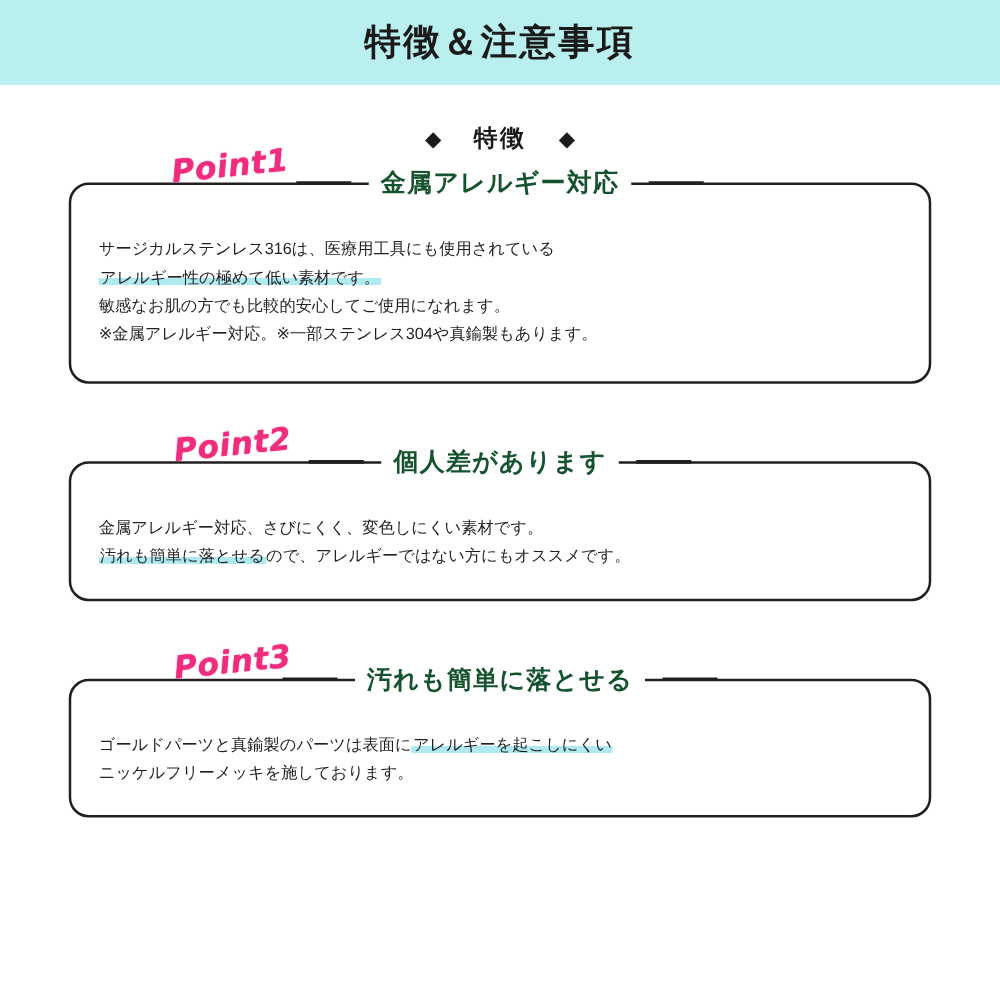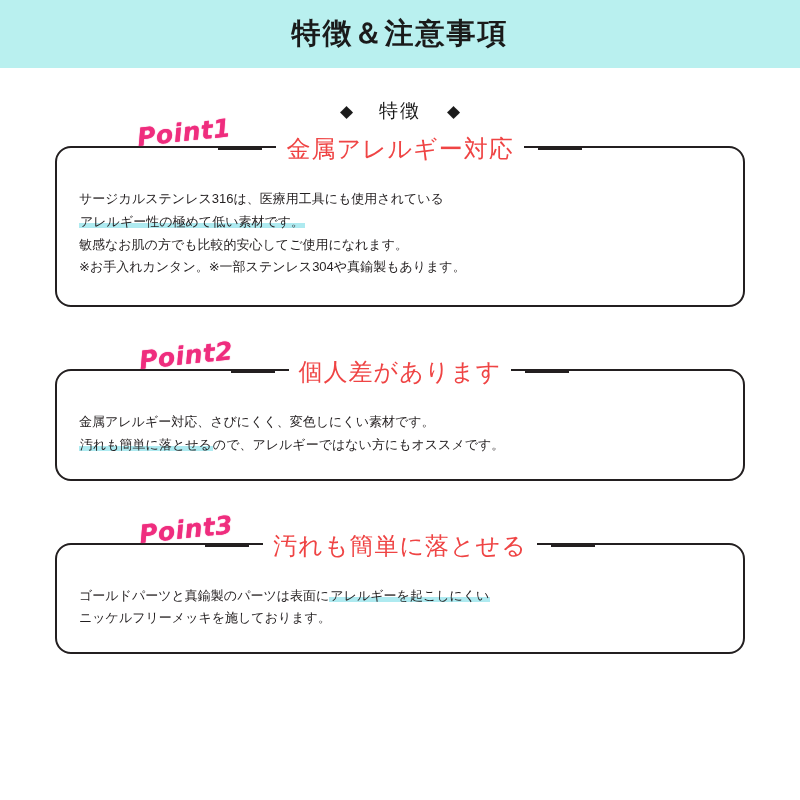--- a/index.html
+++ b/index.html
@@ -45,21 +45,21 @@
     justify-content: center;
     gap: 26px;
   }
   .diamond {
     font-size: 17px;
     color: #1a1a1a;
     line-height: 1;
   }
   .section-label-text {
     font-size: 19px;
-    font-weight: normal;
+    font-weight: bold;
     letter-spacing: 2px;
     color: #1a1a1a;
   }
 
   
   .points {
     margin-top: 22px;
   }
   .point-block {
     position: relative;
@@ -105,24 +105,24 @@
     gap: 14px;
   }
   .card-heading .rule {
     width: 44px;
     height: 2.5px;
     background: #231f20;
   }
   .card-heading-text {
     background: #ffffff;
     padding: 0 10px;
-    font-size: 24px;
-    font-weight: normal;
+    font-size: 20px;
+    font-weight: bold;
     letter-spacing: 1px;
-    color: #ef4444;
+    color: #14532d;
     white-space: nowrap;
   }
 
   .card-body {
     font-size: 13px;
     line-height: 1.75;
     color: #231f20;
   }
   .card-body p {
     margin: 0;
@@ -159,21 +159,21 @@
       <div class="point-card">
         <div class="card-heading">
           <span class="rule"></span>
           <span class="card-heading-text">金属アレルギー対応</span>
           <span class="rule"></span>
         </div>
         <div class="card-body">
           <p><span>サージカルステンレス316は、医療用工具にも使用されている</span></p>
           <p><span class="hl">アレルギー性の極めて低い素材です。</span></p>
           <p><span>敏感なお肌の方でも比較的安心してご使用になれます。</span></p>
-          <p><span>※お手入れカンタン。※一部ステンレス304や真鍮製もあります。</span></p>
+          <p><span>※金属アレルギー対応。※一部ステンレス304や真鍮製もあります。</span></p>
         </div>
       </div>
     </div>
 
     <div class="point-block" id="point-2">
       <div class="point-badge">Point2</div>
       <div class="point-card">
         <div class="card-heading">
           <span class="rule"></span>
           <span class="card-heading-text">個人差があります</span>

